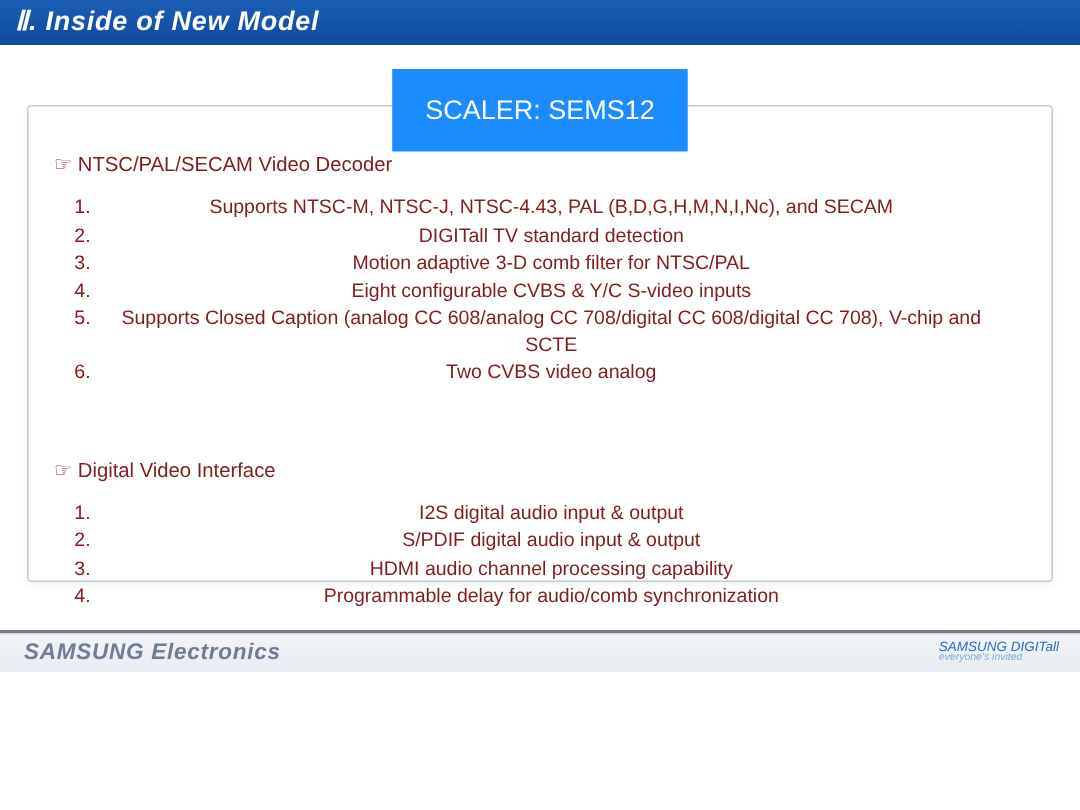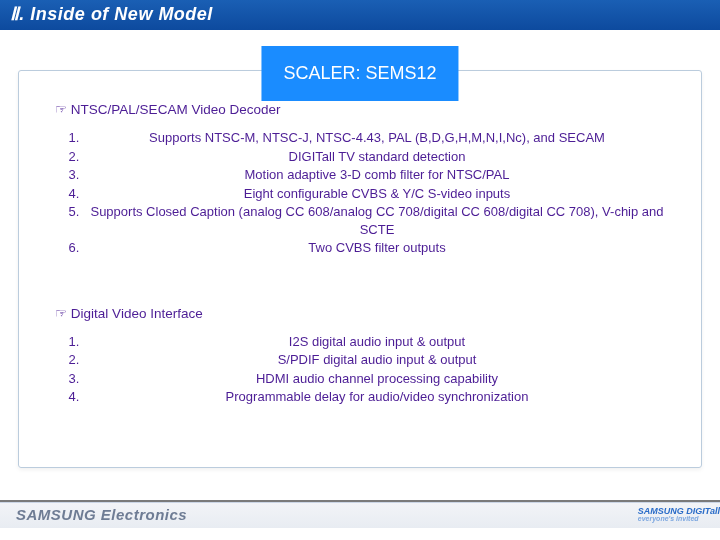--- a/index.html
+++ b/index.html
@@ -1,29 +1,29 @@
 <!DOCTYPE html>
 <html><head>
 <meta charset="utf-8">
 <style>
   * { margin: 0; padding: 0; box-sizing: border-box; }
   html, body { width: 720px; height: 540px; font-family: Verdana, Arial, sans-serif; background: #fff; overflow: hidden; }
-  .slide { position: relative; width: 720px; height: 528px; }
+  .slide { position: relative; width: 720px; height: 448px; }
   .title-bar { position: absolute; top: 0; left: 0; right: 0; height: 30px; background: linear-gradient(to bottom, #1a5fb4 0%, #0d4a9e 100%); color: #fff; font-size: 18px; font-weight: bold; padding: 3px 10px 0 10px; letter-spacing: 0.5px; font-style: italic; font-family: Verdana, sans-serif; }
   .content-frame { position: absolute; top: 70px; left: 18px; right: 18px; bottom: 60px; border: 1px solid #bcd; border-radius: 3px; box-shadow: 0 2px 4px rgba(0,0,0,0.06); padding: 0; }
   .badge { position: absolute; top: 46px; left: 50%; transform: translateX(-50%); background: #1a8cff; color: #fff; font-size: 18px; padding: 17px 22px; font-family: Arial, sans-serif; z-index: 2; }
-  .section { margin: 0 36px 20px 36px; font-size: 13px; color: #4c1d95; }
+  .section { margin: 0 36px 20px 17px; font-size: 13px; color: #7f1d1d; }
   .section-heading { font-size: 13.5px; margin: 0 0 12px 0; font-weight: normal; }
   .first-section { padding-top: 30px; }
   ol { list-style: decimal; padding-left: 28px; font-size: 13px; line-height: 1.35; }
   ol li { margin-bottom: 1px; padding-left: 6px; text-align: center; }
   .gap { height: 28px; }
   .footer { position: absolute; left: 0; right: 0; bottom: 0; height: 26px; background: linear-gradient(to bottom, #f2f4f7 0%, #e8ecf2 100%); border-top: 1px solid #cbd6e6; }
   .footer-left { position: absolute; left: 16px; top: 3px; font-size: 15px; font-style: italic; font-weight: bold; color: #6e7c94; letter-spacing: 0.5px; font-family: Arial, sans-serif; }
-  .footer-right { position: absolute; right: 0; top: 3px; font-size: 9px; font-style: italic; font-weight: bold; color: #2a6cc8; font-family: Arial, sans-serif; }
+  .footer-right { position: absolute; right: 14px; top: 3px; font-size: 9px; font-style: italic; font-weight: normal; color: #2a6cc8; font-family: Arial, sans-serif; }
   .footer-right .tag { color: #7ea8e0; font-size: 7px; display: block; line-height: 0.9; }
   .black-bar { position: absolute; left: 0; right: 0; bottom: 26px; height: 2px; background: #222; opacity: 0.6; }
 </style>
 </head>
 <body>
 
 <div class="slide">
 
   <div class="title-bar">Ⅱ. Inside of New Model</div>
 
@@ -32,33 +32,33 @@
   <div class="content-frame">
 
     <div class="section first-section">
       <div class="section-heading">☞ NTSC/PAL/SECAM Video Decoder</div>
       <ol>
         <li>Supports NTSC-M, NTSC-J, NTSC-4.43, PAL (B,D,G,H,M,N,I,Nc), and SECAM</li>
         <li>DIGITall TV standard detection</li>
         <li>Motion adaptive 3-D comb filter for NTSC/PAL</li>
         <li>Eight configurable CVBS &amp; Y/C S-video inputs</li>
         <li>Supports Closed Caption (analog CC 608/analog CC 708/digital CC 608/digital CC 708), V-chip and SCTE</li>
-        <li>Two CVBS filter outputs</li>
+        <li>Two CVBS video analog</li>
       </ol>
     </div>
 
     <div class="gap"></div>
 
     <div class="section">
       <div class="section-heading">☞ Digital Video Interface</div>
       <ol>
         <li>I2S digital audio input &amp; output</li>
         <li>S/PDIF digital audio input &amp; output</li>
         <li>HDMI audio channel processing capability</li>
-        <li>Programmable delay for audio/video synchronization</li>
+        <li>Programmable delay for audio/comb synchronization</li>
       </ol>
     </div>
 
   </div>
 
   <div class="black-bar"></div>
 
   <div class="footer">
     <div class="footer-left">SAMSUNG Electronics</div>
     <div class="footer-right">

